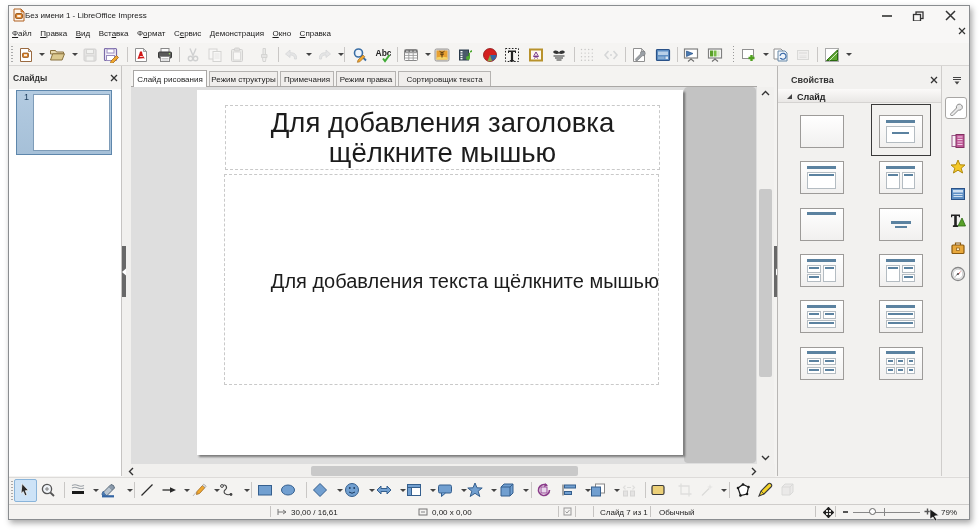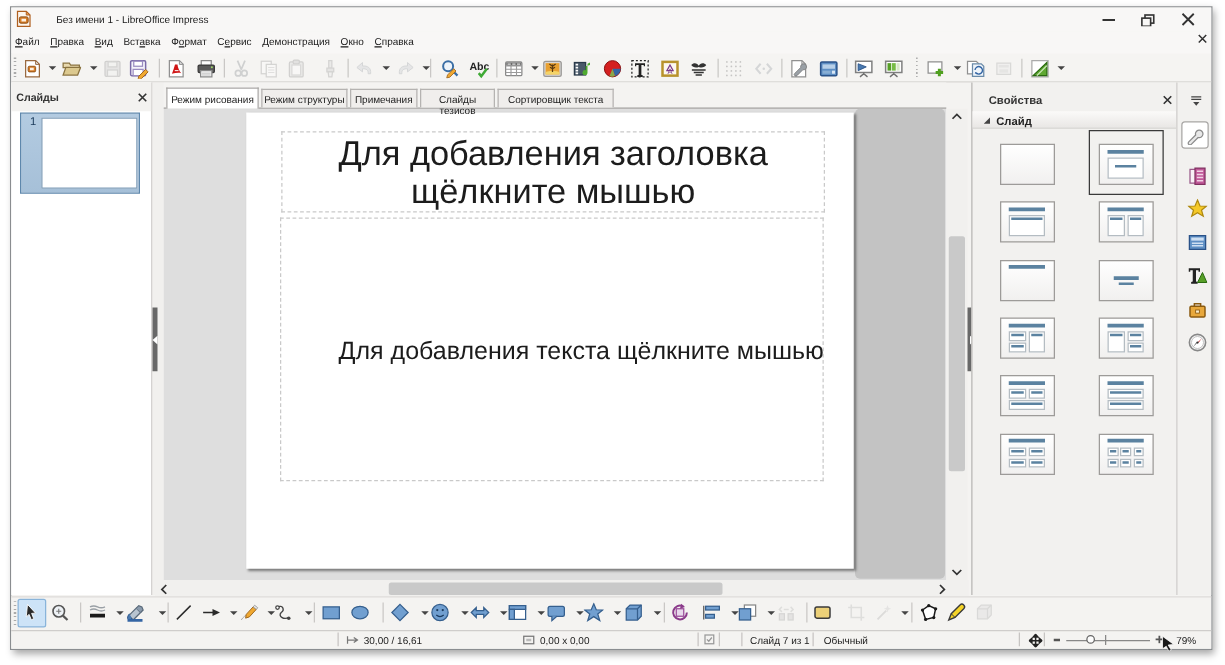--- a/index.html
+++ b/index.html
@@ -12,21 +12,21 @@
 </style></head><body>
 
 <div style="left:8px;top:5px;width:962px;height:515px;background:#f4f3f1;border:1px solid #8a8d90;box-shadow:2px 3px 6px rgba(0,0,0,0.35);"></div>
 <div style="left:9px;top:6px;width:960px;height:19px;background:#f8f7f6;"></div>
 <svg style="left:12px;top:8px" width="14" height="14" viewBox="0 0 14 14">
 <path d="M2 1 h7 l3 3 v9 h-10 z" fill="#fdf6ee" stroke="#b06020" stroke-width="1"></path>
 <path d="M9 1 l3 3 h-3 z" fill="#e8984a" stroke="#b06020" stroke-width="0.8"></path>
 <rect x="3.5" y="5.5" width="7" height="5" rx="1.2" fill="#d77e28" stroke="#8a4a10" stroke-width="0.8"></rect>
 <rect x="5.2" y="7" width="3.6" height="2.2" fill="#fdf0e0"></rect>
 </svg>
-<div class="txt" style="left:25px;top:11px;font-size:8px;color:#1a1a1a;padding-left:20px;">Без имени 1 - LibreOffice Impress</div>
+<div class="txt" style="left:25px;top:11px;font-size:8px;color:#1a1a1a;">Без имени 1 - LibreOffice Impress</div>
 <svg style="left:880px;top:9px" width="80" height="12" viewBox="0 0 80 12">
 <path d="M2 7 h10" stroke="#333" stroke-width="1.6"></path>
 <rect x="36" y="3" width="7" height="6.5" fill="none" stroke="#333" stroke-width="1.3"></rect>
 <rect x="33.5" y="5.5" width="7" height="6.5" fill="#f8f7f6" stroke="#333" stroke-width="1.3"></rect>
 <path d="M66 2 l9 9 M75 2 l-9 9" stroke="#333" stroke-width="1.5"></path>
 </svg>
 <div style="left:9px;top:25px;width:960px;height:18px;background:#f8f7f6;"></div>
 <div class="txt" style="left:12px;top:29px;font-size:8px;color:#1a1a1a;"><span style="margin-right:8.5px;"><u>Ф</u>айл</span><span style="margin-right:8.5px;"><u>П</u>равка</span><span style="margin-right:8.5px;"><u>В</u>ид</span><span style="margin-right:8.5px;">Вст<u>а</u>вка</span><span style="margin-right:8.5px;">Ф<u>о</u>рмат</span><span style="margin-right:8.5px;">С<u>е</u>рвис</span><span style="margin-right:8.5px;"><u>Д</u>емонстрация</span><span style="margin-right:8.5px;"><u>О</u>кно</span><span style="margin-right:8.5px;"><u>С</u>правка</span></div>
 <svg style="left:958px;top:27px" width="8" height="8" viewBox="0 0 8 8">
     <path d="M1 1 l6 6 M7 1 l-6 6" stroke="#333" stroke-width="1.2"></path>
@@ -229,24 +229,24 @@
   </svg>
 <div style="left:16px;top:90px;width:96px;height:65px;background:linear-gradient(#b3cbe1,#a6c0d8);border:1px solid #5e87ac;"></div>
 <div class="txt" style="left:24px;top:92px;font-size:9px;color:#1a3a5a;">1</div>
 <div style="left:33px;top:94px;width:77px;height:57px;background:#fff;border:1px solid #7e9cb8;"></div>
 <div style="left:122px;top:66px;width:9px;height:410px;background:#f1f0ee;"></div>
 <div style="left:121.5px;top:246px;width:4.5px;height:51px;background:#686868;"></div>
 <svg style="left:121px;top:268px" width="6" height="8" viewBox="0 0 6 8">
     <path d="M5 0.5 L1 4 L5 7.5 Z" fill="#fff"></path>
   </svg>
 <div style="left:131px;top:66px;width:626px;height:20px;background:#f4f3f1;"></div>
-<div style="left:133px;top:70px;width:74px;height:17px;background:#fff;border:1px solid #a9a7a5;border-bottom:none;z-index:5;text-align:center;font-size:8px;color:#222;padding-top:4px;">Режим рисования</div>
+<div style="left:133px;top:70px;width:74px;height:17px;background:#fff;border:1px solid #a9a7a5;border-bottom:none;z-index:5;text-align:center;font-size:8px;color:#222;padding-top:4px;">Слайд рисования</div>
 <div style="left:209px;top:71px;width:69px;height:15px;background:#f0eeec;border:1px solid #b5b3b1;border-bottom:none;z-index:4;text-align:center;font-size:8px;color:#222;padding-top:3px;">Режим структуры</div>
 <div style="left:280px;top:71px;width:54px;height:15px;background:#f0eeec;border:1px solid #b5b3b1;border-bottom:none;z-index:4;text-align:center;font-size:8px;color:#222;padding-top:3px;">Примечания</div>
-<div style="left:336px;top:71px;width:60px;height:15px;background:#f0eeec;border:1px solid #b5b3b1;border-bottom:none;z-index:4;text-align:center;font-size:8px;color:#222;padding-top:3px;">Слайды тезисов</div>
+<div style="left:336px;top:71px;width:60px;height:15px;background:#f0eeec;border:1px solid #b5b3b1;border-bottom:none;z-index:4;text-align:center;font-size:8px;color:#222;padding-top:3px;">Режим правка</div>
 <div style="left:398px;top:71px;width:93px;height:15px;background:#f0eeec;border:1px solid #b5b3b1;border-bottom:none;z-index:4;text-align:center;font-size:8px;color:#222;padding-top:3px;">Сортировщик текста</div>
 <div style="left:131px;top:86px;width:626px;height:378px;background:#dedede;border-top:1px solid #a9a7a5;"></div>
 <div style="left:684px;top:87px;width:72px;height:376px;background:#c3c3c3;border-radius:4px;"></div>
 <div style="left:197px;top:90px;width:486px;height:365px;background:#fff;box-shadow:1.5px 1.5px 2px rgba(0,0,0,0.45);"></div>
 <div style="left:225px;top:105px;width:435px;height:65px;border:1px dashed #c9c9c9;"></div>
 <div style="left:224px;top:174px;width:435px;height:211px;border:1px dashed #c9c9c9;"></div>
 <div style="left:225px;top:108px;width:435px;text-align:center;font-size:27.5px;line-height:30px;color:#1c1c1c;">Для добавления заголовка<br>щёлкните мышью</div>
 <div style="left:224px;top:270.5px;width:435px;text-align:right;font-size:20px;line-height:20px;color:#1c1c1c;">Для добавления текста щёлкните мышью</div>
 <div style="left:757px;top:87px;width:17px;height:377px;background:#f1f0ee;"></div>
 <svg style="left:761px;top:90px" width="9" height="7" viewBox="0 0 9 7">

